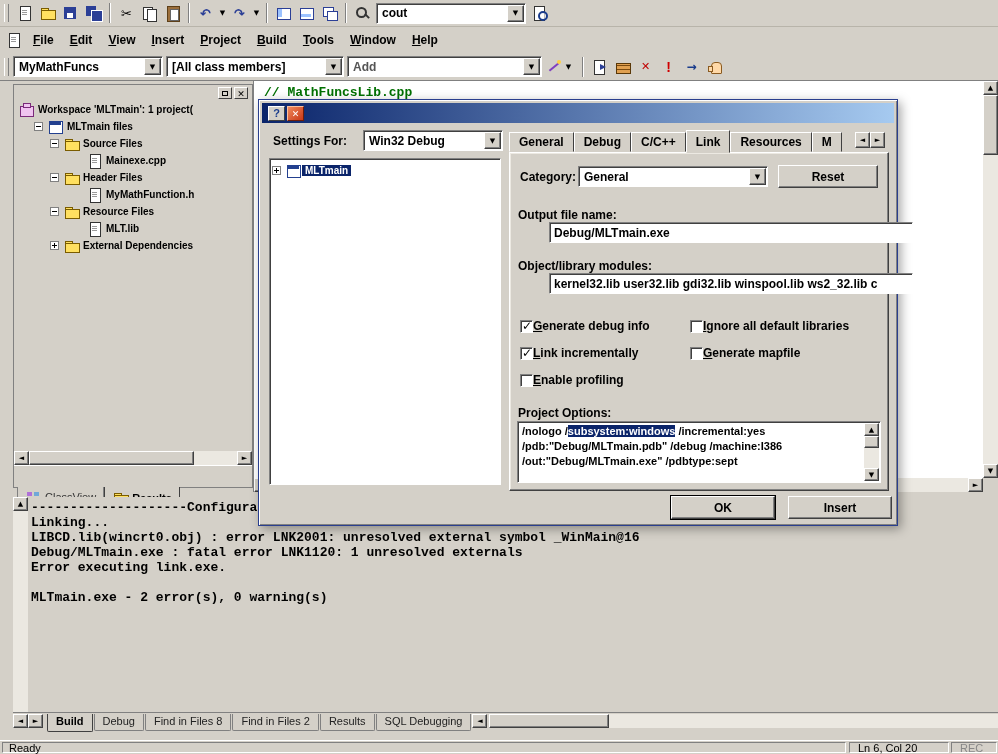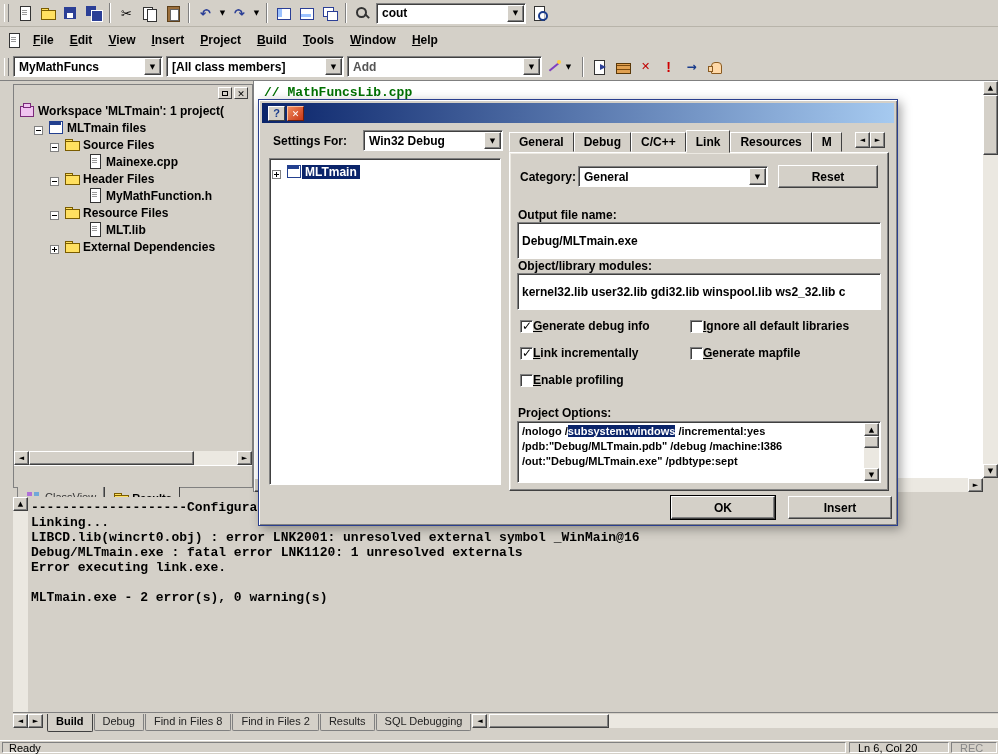--- a/index.html
+++ b/index.html
@@ -72,21 +72,21 @@
 .ic-go::before{content:"→";color:#1a3c8c;font:bold 12px "DejaVu Sans",sans-serif;}
 .ic-hand::before{content:"";position:absolute;left:5px;top:3px;width:9px;height:10px;background:#ffd9a8;border:1px solid #8a5a20;border-radius:4px 4px 1px 1px;}
 .ic-hand::after{content:"";position:absolute;left:2px;top:7px;width:3px;height:4px;background:#ffd9a8;border:1px solid #8a5a20;}
 .ic-ws::before{content:"";position:absolute;left:2px;top:4px;width:12px;height:9px;background:#f0c4f0;border:1px solid #7a2a7a;}
 .ic-ws::after{content:"";position:absolute;left:5px;top:1px;width:6px;height:3px;background:#f0c4f0;border:1px solid #7a2a7a;}
 .ic-proj::before{content:"";position:absolute;left:2px;top:2px;width:12px;height:11px;background:#fff;border:1px solid #23408f;}
 .ic-proj::after{content:"";position:absolute;left:2px;top:2px;width:12px;height:4px;background:#23408f;}
 .ic-classes::before{content:"";position:absolute;left:2px;top:3px;width:5px;height:4px;background:#b070d8;box-shadow:7px 0 0 #70a8d8,3px 6px 0 #d8a870;}
 
 
-.trow{display:flex;align-items:flex-end;height:17px;white-space:nowrap;font-weight:bold;font-size:12px;}
+.trow{display:flex;align-items:center;height:17px;white-space:nowrap;font-weight:bold;font-size:10px;}
 .trow .lbl{padding:0 3px;}
 .in0{padding-left:4px;}
 .in1{padding-left:20px;}
 .in2{padding-left:36px;}
 .in3{padding-left:59px;}
 .spc{width:13px;flex:0 0 auto;}
 .exp{position:relative;width:9px;height:9px;background:#fff;border:1px solid #808080;margin-right:4px;flex:0 0 auto;}
 .exp::before{content:"";position:absolute;left:1px;top:3px;width:5px;height:1px;background:#000;}
 .exp-p::after{content:"";position:absolute;left:3px;top:1px;width:1px;height:5px;background:#000;}
 .sel-lbl{background:#0a246a;color:#fff;}
@@ -150,21 +150,21 @@
 .dtab.act{margin-top:0;height:23px;padding-top:4px;border-bottom:1px solid #d4d0c8;position:relative;z-index:3;}
 #dlg-tabspin{position:absolute;right:12px;top:32px;display:flex;z-index:2;}
 #dlg-tabspin .sbtn{height:16px;}
 #dlg-panel{position:absolute;left:250px;top:52px;width:380px;height:339px;background:#d4d0c8;border:1px solid;border-color:#fff #404040 #404040 #fff;box-shadow:inset -1px -1px 0 #808080,inset 1px 1px 0 #ece9e2;}
 #cat-lbl{left:10px;top:17px;}
 #cat-combo{position:absolute;left:68px;top:13px;width:190px;}
 .pbtn{display:flex;align-items:center;justify-content:center;font-weight:bold;background:#d4d0c8;border:1px solid;border-color:#fff #404040 #404040 #fff;box-shadow:inset -1px -1px 0 #808080;}
 #reset-btn{position:absolute;left:268px;top:12px;width:100px;height:23px;}
 #outfile-lbl{left:8px;top:55px;}
 #mod-lbl{left:8px;top:106px;}
-.dfield{position:absolute;height:37px;background:#fff;border:1px solid;border-color:#808080 #fff #fff #808080;box-shadow:inset 1px 1px 0 #404040;font:bold 12px "Liberation Sans",sans-serif;padding:1px 4px;color:#000;outline:none;}
+.dfield{position:absolute;height:21px;background:#fff;border:1px solid;border-color:#808080 #fff #fff #808080;box-shadow:inset 1px 1px 0 #404040;font:bold 12px "Liberation Sans",sans-serif;padding:1px 4px;color:#000;outline:none;margin-left:32px;}
 #outfile-input{left:7px;top:69px;width:364px;}
 #mod-input{left:7px;top:120px;width:364px;}
 .cbrow{position:absolute;display:flex;align-items:center;}
 .cb{position:relative;width:13px;height:13px;background:#fff;border:1px solid;border-color:#808080 #fff #fff #808080;box-shadow:inset 1px 1px 0 #404040;flex:0 0 auto;}
 .cb.checked::after{content:"✓";position:absolute;left:1px;top:-2px;font:bold 12px "DejaVu Sans",sans-serif;color:#000;}
 .cbrow .dlbl2{margin-left:0;font-weight:bold;white-space:nowrap;}
 #opts-lbl{left:8px;top:253px;}
 #opts-box{position:absolute;left:7px;top:268px;width:364px;height:62px;background:#fff;border:1px solid;border-color:#808080 #fff #fff #808080;box-shadow:inset 1px 1px 0 #404040;}
 .opts-text{position:absolute;left:4px;top:2px;right:18px;bottom:2px;font:bold 11px "Liberation Sans",sans-serif;line-height:15px;white-space:nowrap;overflow:hidden;}
 .hl{background:#0a246a;color:#fff;}

